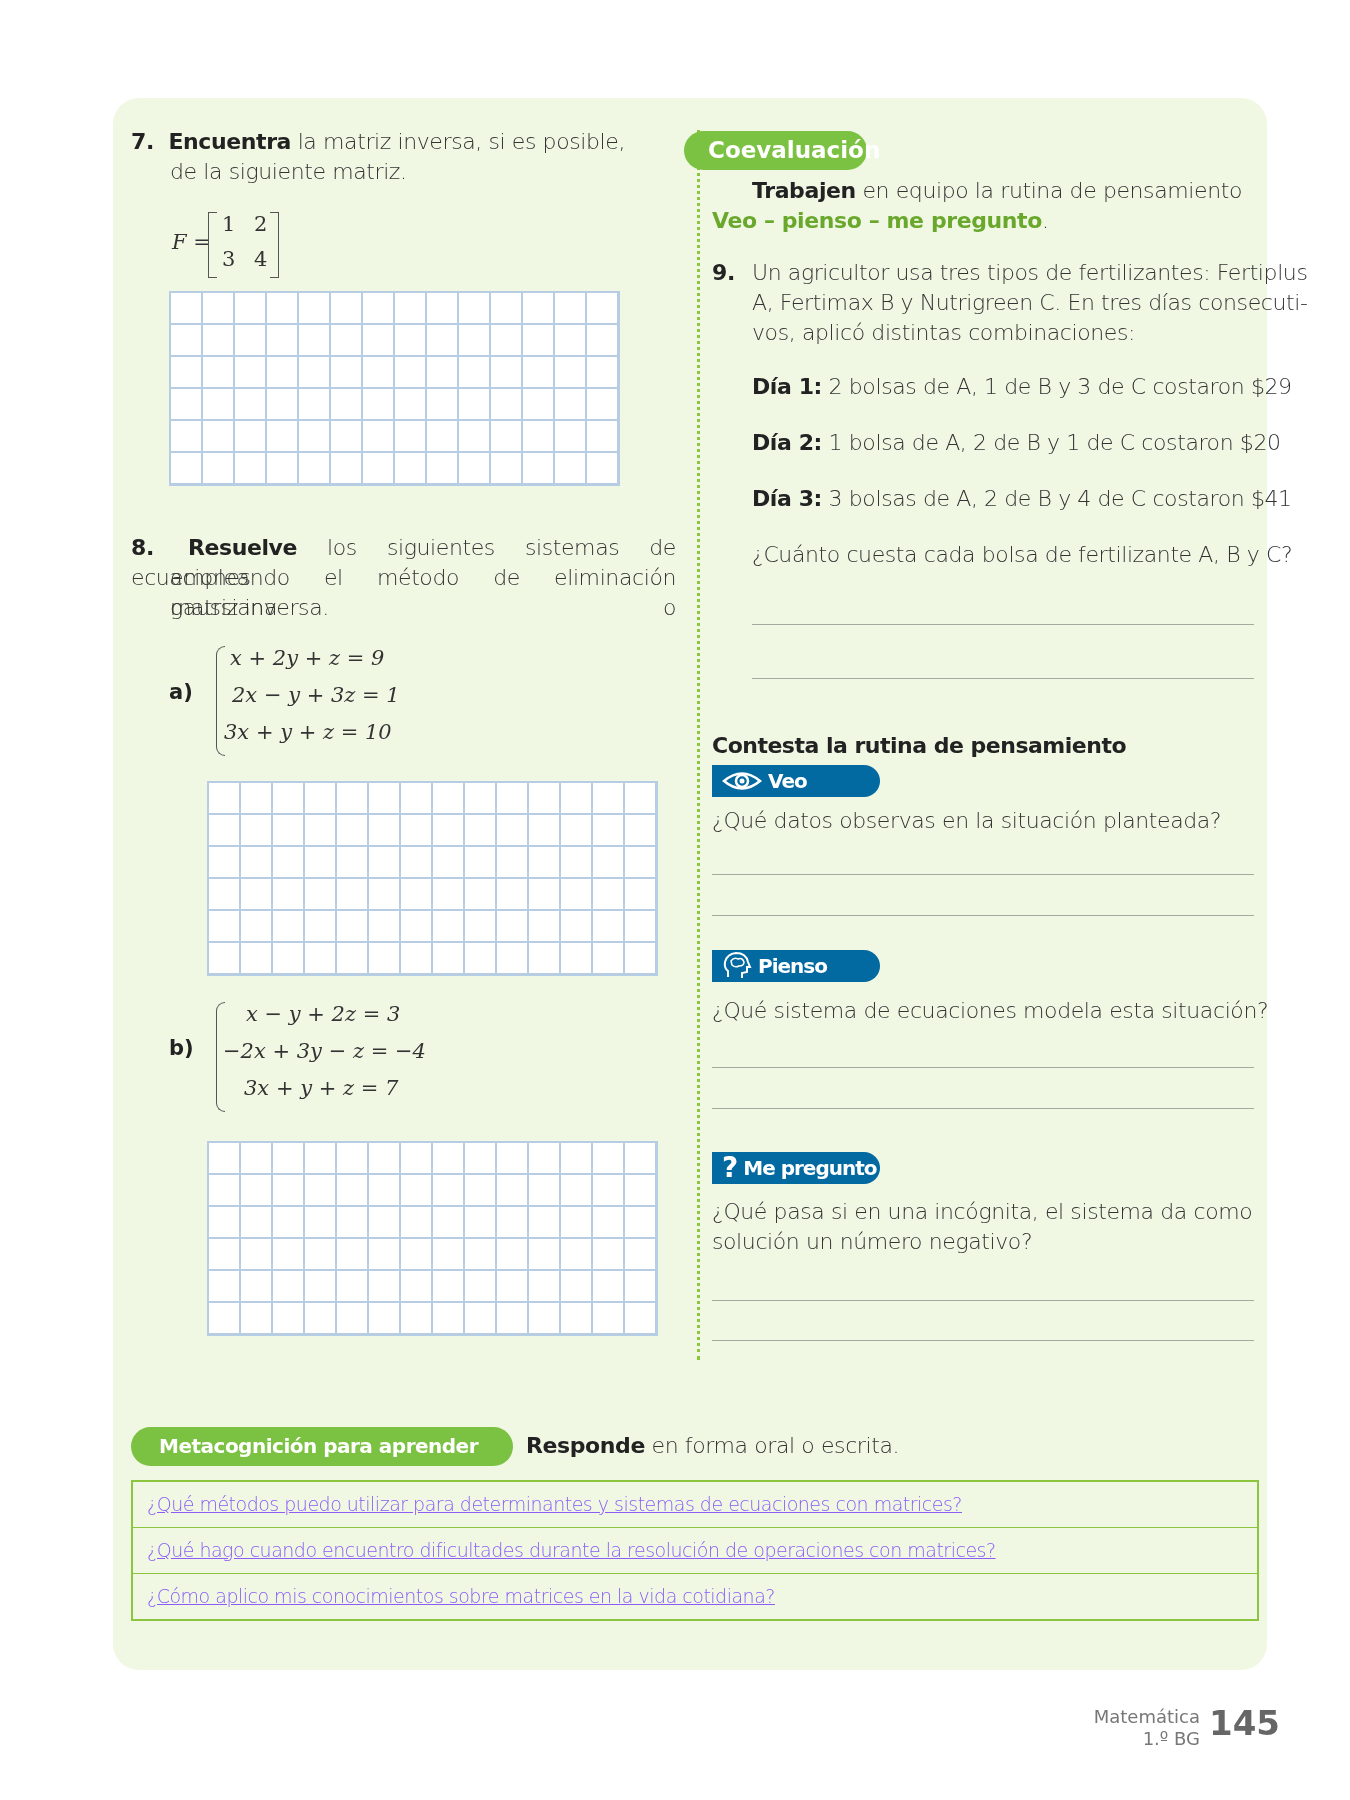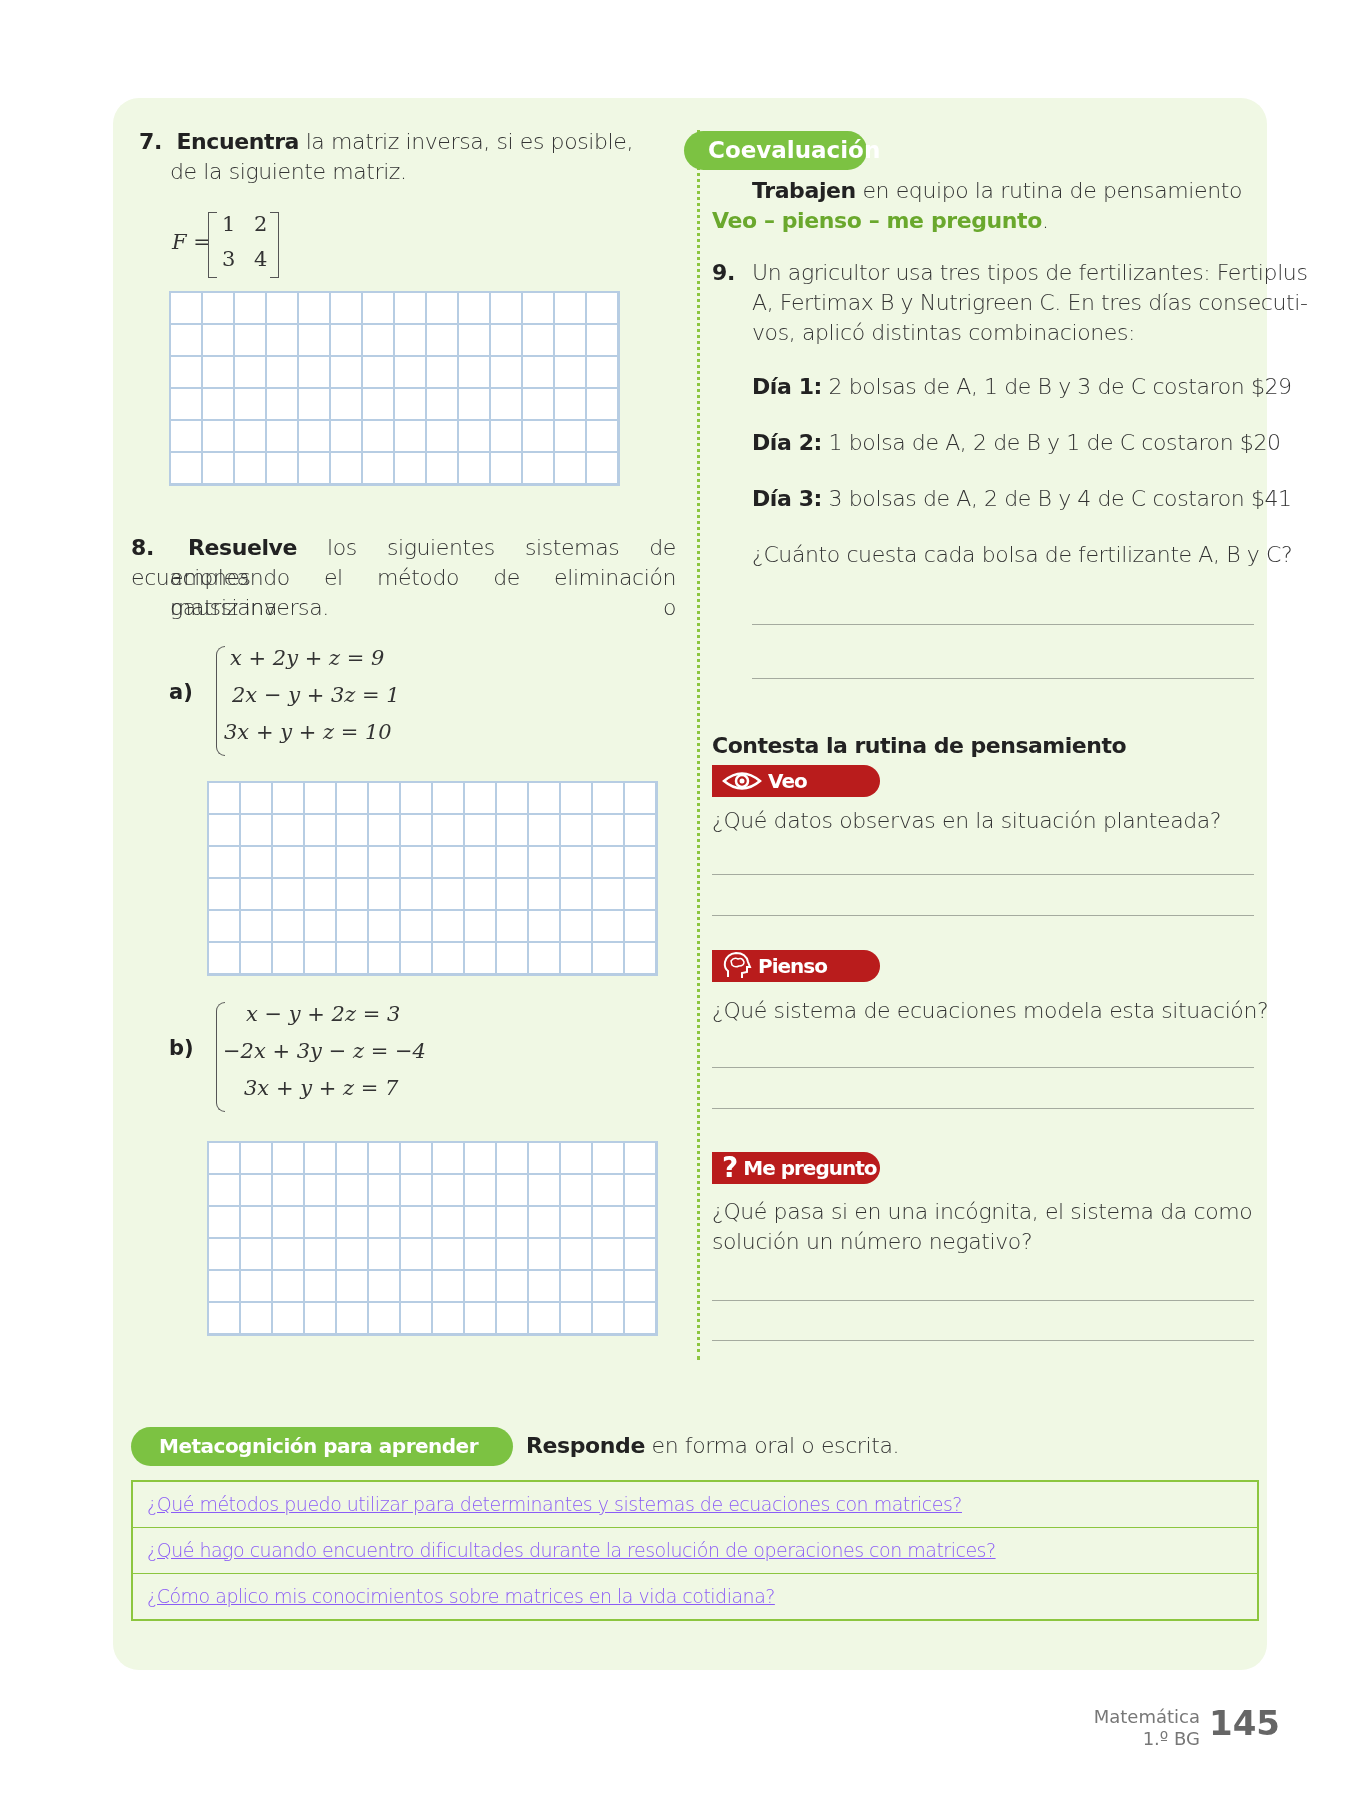--- a/index.html
+++ b/index.html
@@ -11,36 +11,36 @@
   b, .bold { font-weight:bold; color:#222; }
   .green-b { color:#6aa82d; font-weight:bold; }
   .grid { position:absolute; background-color:#ffffff;
     background-image:
       linear-gradient(to right, #b7cde3 2px, transparent 2px),
       linear-gradient(to bottom, #b7cde3 2px, transparent 2px);
     background-size:32px 32px;
     border-right:2px solid #b7cde3; border-bottom:2px solid #b7cde3; box-sizing:border-box; }
   .divider { position:absolute; left:697px; top:130px; width:0; height:1230px; border-left:3px dotted #8cc63f; }
   .pill { position:absolute; background:#7cc242; color:#fff; font-weight:bold; border-radius:20px; font-family:"DejaVu Sans", sans-serif; }
-  .badge { position:absolute; background:#b91c1c; color:#fff; font-weight:bold; border-radius:0 20px 20px 0; height:32px; width:168px; font-family:"DejaVu Sans", sans-serif; font-size:20px; line-height:32px; padding-left:10px; box-sizing:border-box; display:flex; align-items:center; gap:6px; letter-spacing:-1px; }
+  .badge { position:absolute; background:#0369a1; color:#fff; font-weight:bold; border-radius:0 20px 20px 0; height:32px; width:168px; font-family:"DejaVu Sans", sans-serif; font-size:20px; line-height:32px; padding-left:10px; box-sizing:border-box; display:flex; align-items:center; gap:6px; letter-spacing:-1px; }
   .line { position:absolute; height:0; border-top:1.5px solid #a5ab9f; }
   .math { font-family:"DejaVu Serif", serif; font-style:italic; font-size:21px; color:#333; line-height:37px; white-space:nowrap; }
   .brace { position:absolute; border:1.5px solid #555; border-right:none; border-radius:10px 0 0 10px; }
   .mtable { position:absolute; left:131px; top:1480px; width:1128px; border:2px solid #8cc63f; box-sizing:border-box; }
   .mrow { height:45px; border-bottom:1.5px solid #8cc63f; font-size:19px; line-height:45px; padding-left:14px; color:#8b5cf6; font-family:"DejaVu Sans", sans-serif; font-weight:300; letter-spacing:-0.5px;text-decoration:underline; }
   .mrow:last-child { border-bottom:none; }
   .footer-sub { position:absolute; right:150px; font-family:"DejaVu Sans", sans-serif; color:#777; font-size:18px; text-align:left; }
   .page-num { position:absolute; left:1209px; top:1703px; font-family:"DejaVu Sans", sans-serif; font-weight:bold; color:#666; font-size:34px; }
 </style>
 </head>
 <body>
 
 <div class="panel"></div>
 
-<div class="abs txt" style="left:131px; top:127px;margin-left:8px;">
+<div class="abs txt" style="left:131px; top:127px;">
   <span class="num">7.</span>
   <span style="display:inline-block;width:8px"></span><span class="bold">Encuentra</span><span> la matriz inversa, si es posible,</span>
 </div>
 <div class="abs txt" style="left:170px; top:157px;">de la siguiente matriz.</div>
 
 <div class="abs" style="left:172px; top:208px; width:120px; height:70px;">
   <span class="abs math" style="left:0; top:16px;">F =</span>
   <div class="abs" style="left:36px; top:4px; width:8px; height:64px; border:1.5px solid #555; border-right:none;"></div>
   <div class="abs" style="left:98px; top:4px; width:8px; height:64px; border:1.5px solid #555; border-left:none;"></div>
   <span class="abs math n" style="left:50px; top:-2px; font-style:normal;">1</span>

